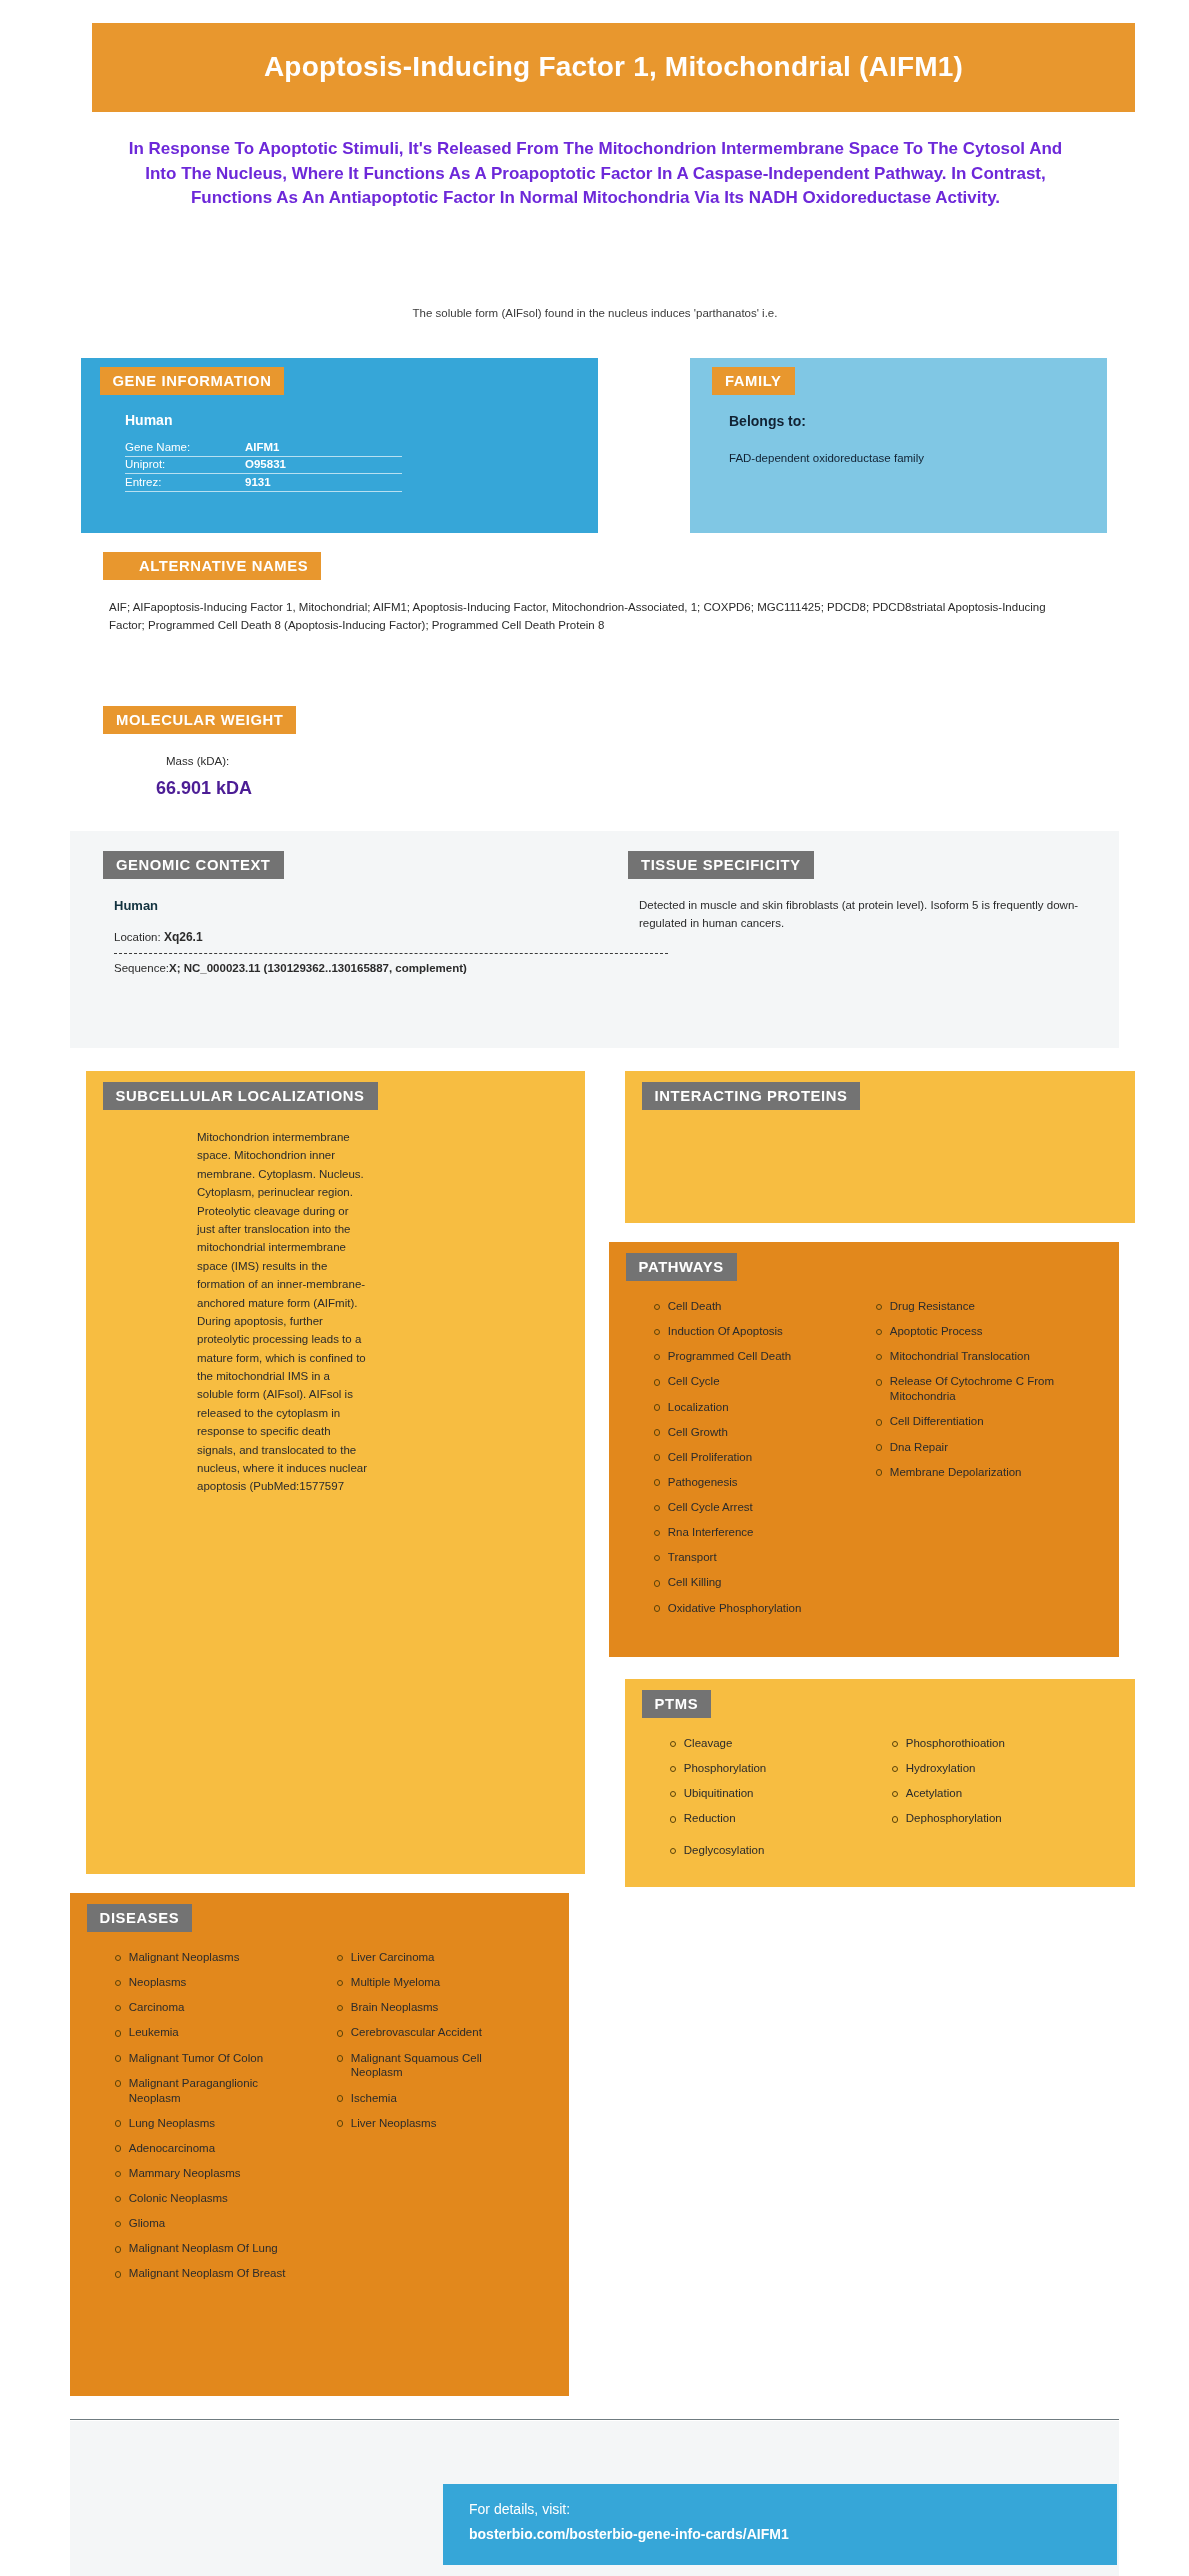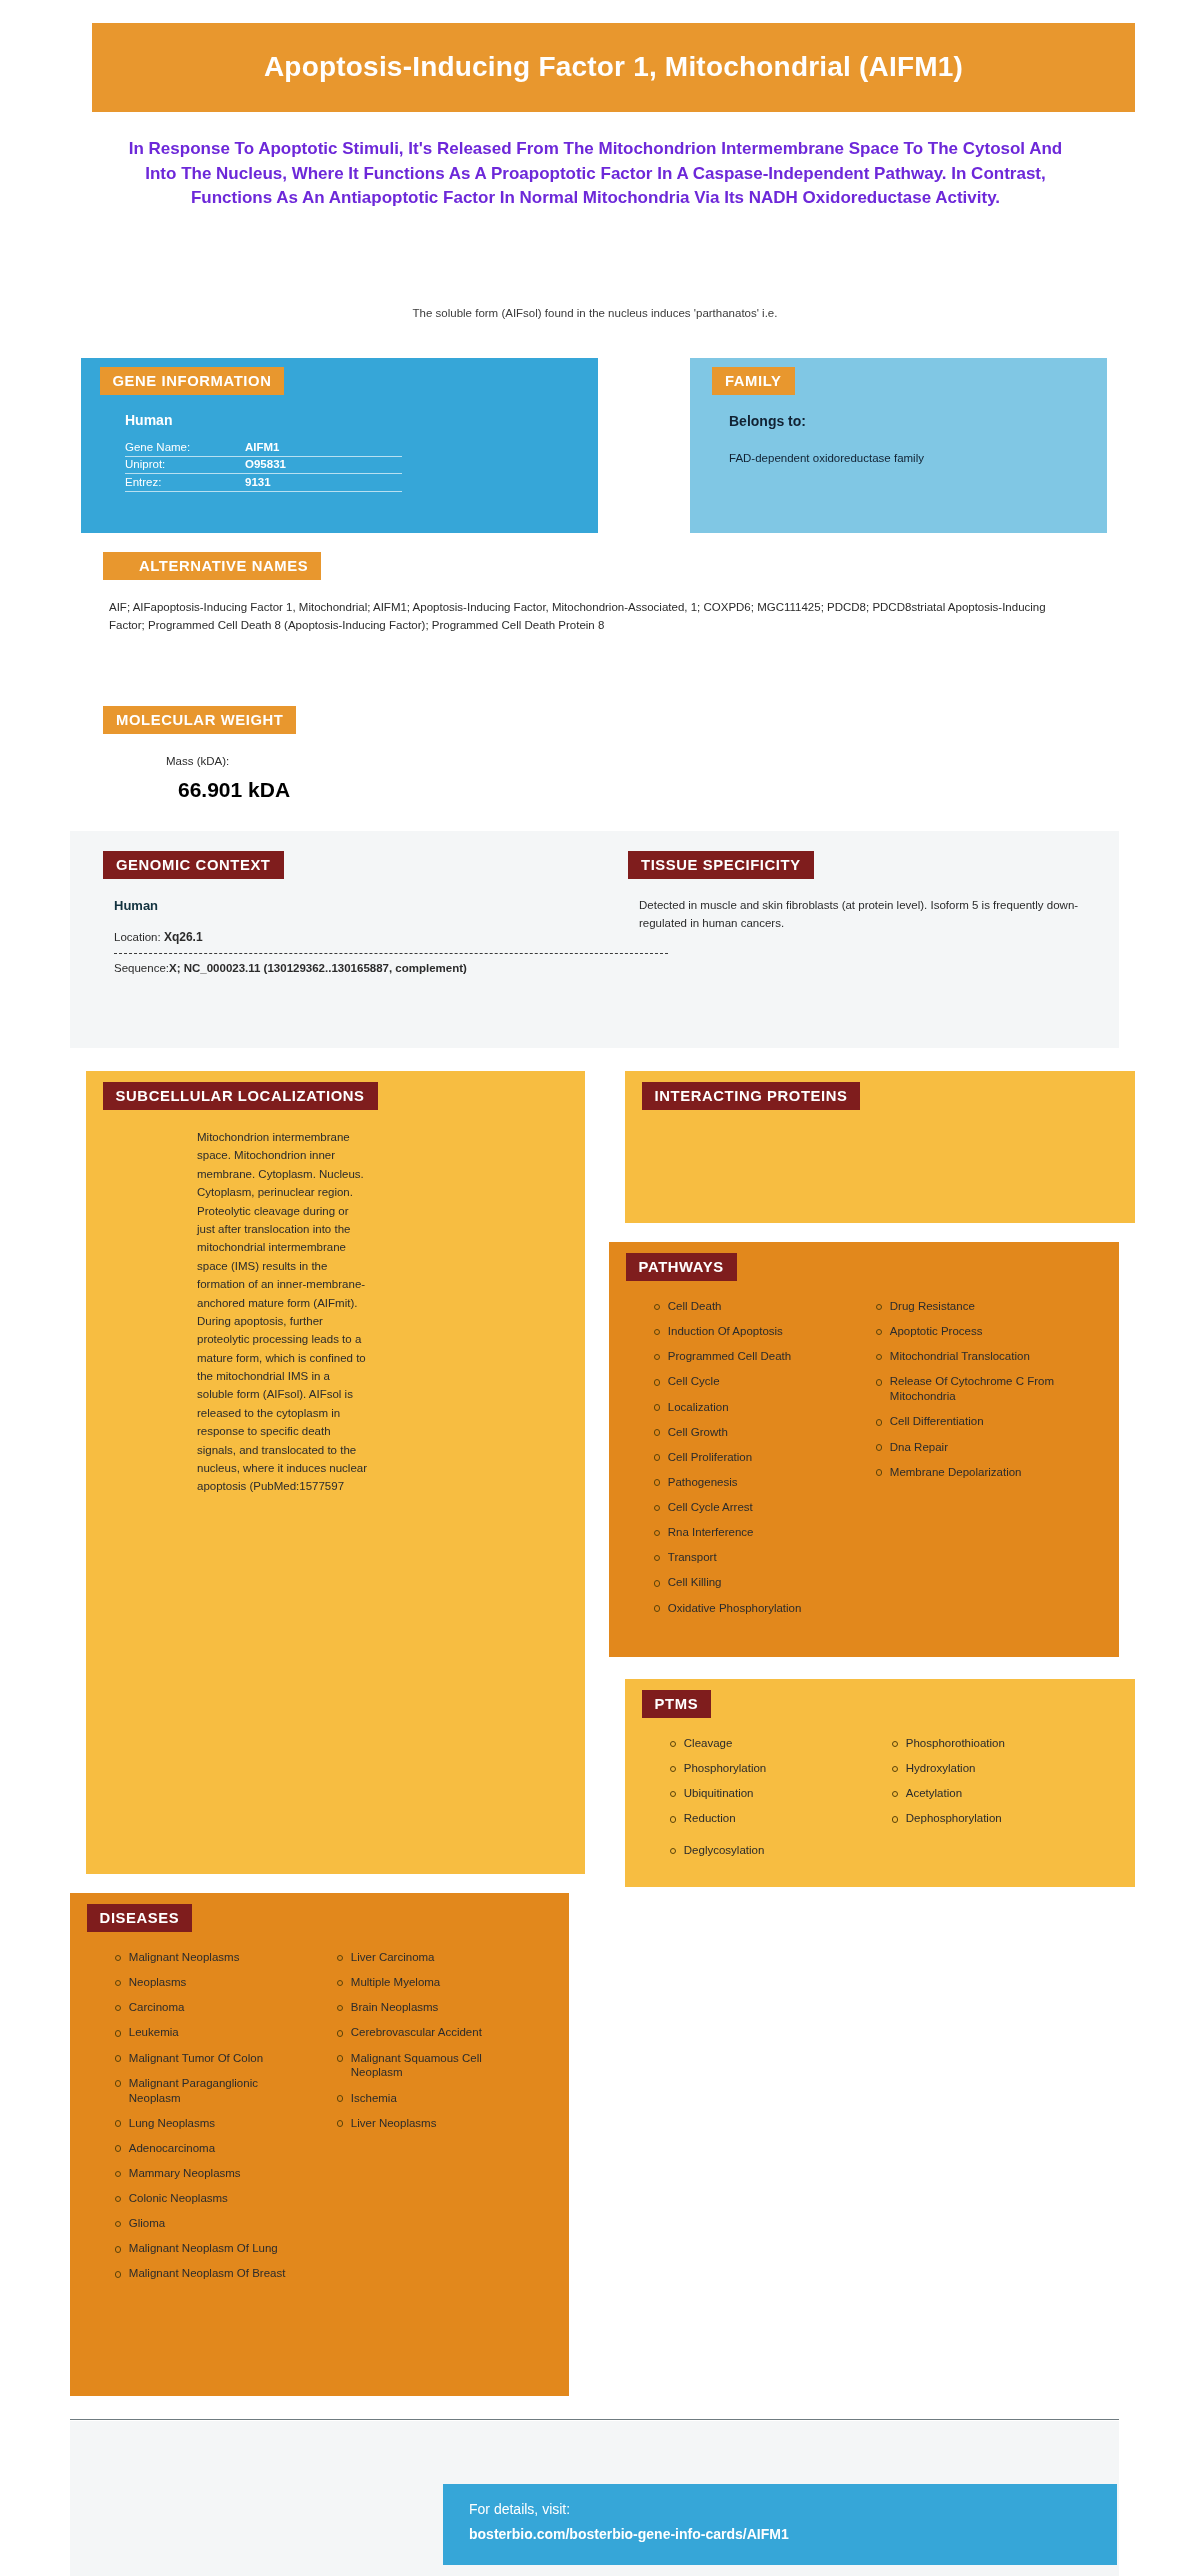--- a/index.html
+++ b/index.html
@@ -56,21 +56,21 @@
   .tab {
     display: inline-block;
     color: #ffffff;
     font-size: 14.8px;
     font-weight: bold;
     letter-spacing: 0.6px;
     padding: 5.5px 13px 6.5px 13px;
     white-space: nowrap;
   }
   .tab.orange { background: #e8972e; }
-  .tab.dark   { background: #7f1d1d; }
+  .tab.dark   { background: #737373; }
 
   
   .blue-band {
     position: absolute;
     left: 81px; top: 358px; width: 1027px; height: 175px;
   }
   .gene-box {
     position: absolute; left: 0; top: 0; width: 517px; height: 175px;
     background: #36a6d8;
     padding-left: 23px;
@@ -119,22 +119,22 @@
     padding: 0 28px;
   }
 
   
   .mw-tab { position: absolute; left: 103px; top: 706px; }
   .mw-label {
     position: absolute; left: 166px; top: 755px;
     color: #2b2b2b; font-size: 11.5px;
   }
   .mw-value {
-    position: absolute; left: 178px; top: 778px;
-    color: #000000; font-size: 21px; font-weight: bold;
+    position: absolute; left: 156px; top: 778px;
+    color: #4c1d95; font-size: 18px; font-weight: bold;
   }
 
   
   .grey-band {
     position: absolute; left: 70px; top: 831px; width: 1049px; height: 217px;
     background: #f4f6f7;
   }
   .gc-tab { position: absolute; left: 33px; top: 20.3px; }
   .ts-tab { position: absolute; left: 558px; top: 20.3px; }
   .gc-human {

